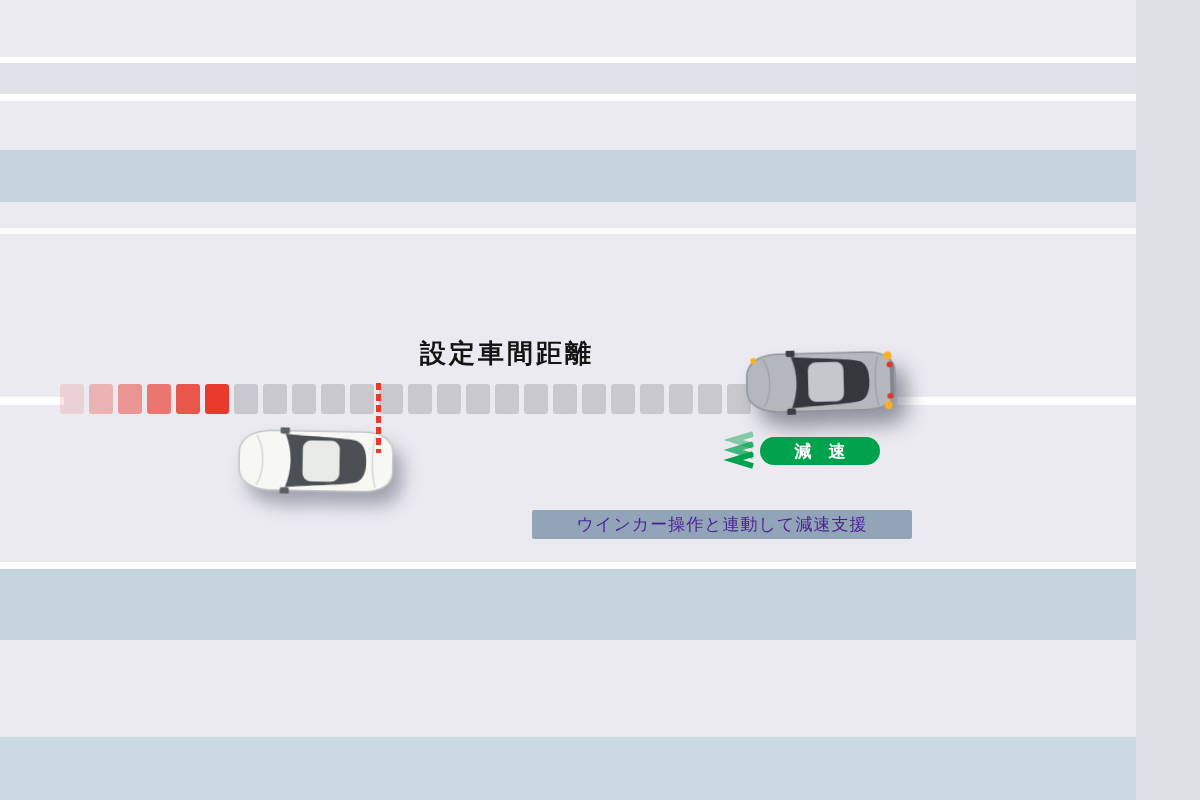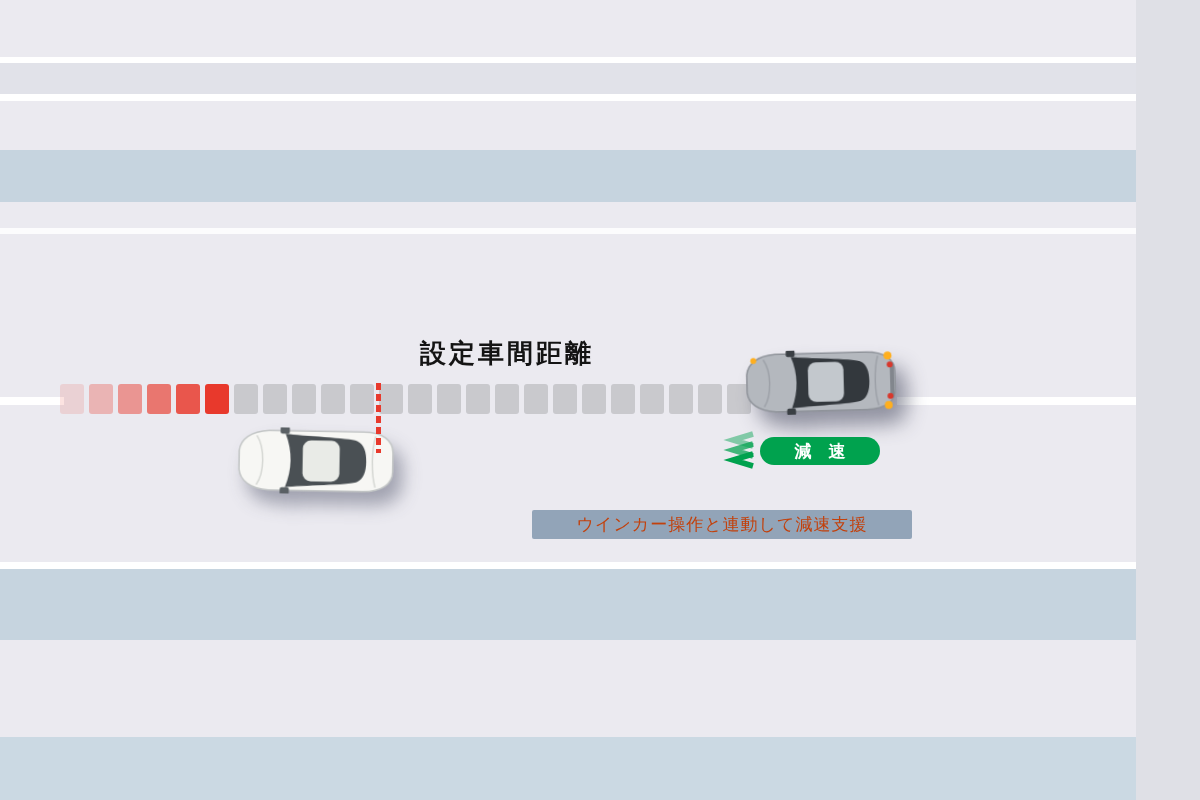--- a/index.html
+++ b/index.html
@@ -66,21 +66,21 @@
     background:#00a24e;border-radius:14px;
     display:flex;align-items:center;justify-content:center;
     color:#ffffff;font-size:17px;font-weight:bold;white-space:nowrap;text-align:right;
   }
 
   
   .caption-banner{
     position:absolute;left:532px;top:510px;width:380px;height:29px;z-index:7;
     background:rgba(124,146,170,.8);border-radius:2px;
     display:flex;align-items:center;justify-content:center;
-    color:#c2410c;font-size:17px;letter-spacing:1px;white-space:nowrap;
+    color:#4c1d95;font-size:17px;letter-spacing:1px;white-space:nowrap;
   }
 </style>
 </head>
 <body>
 
 <div class="stage">
 
   <div class="band band-gray"></div>
   <div class="wline wl-a"></div>
   <div class="wline wl-b"></div>

